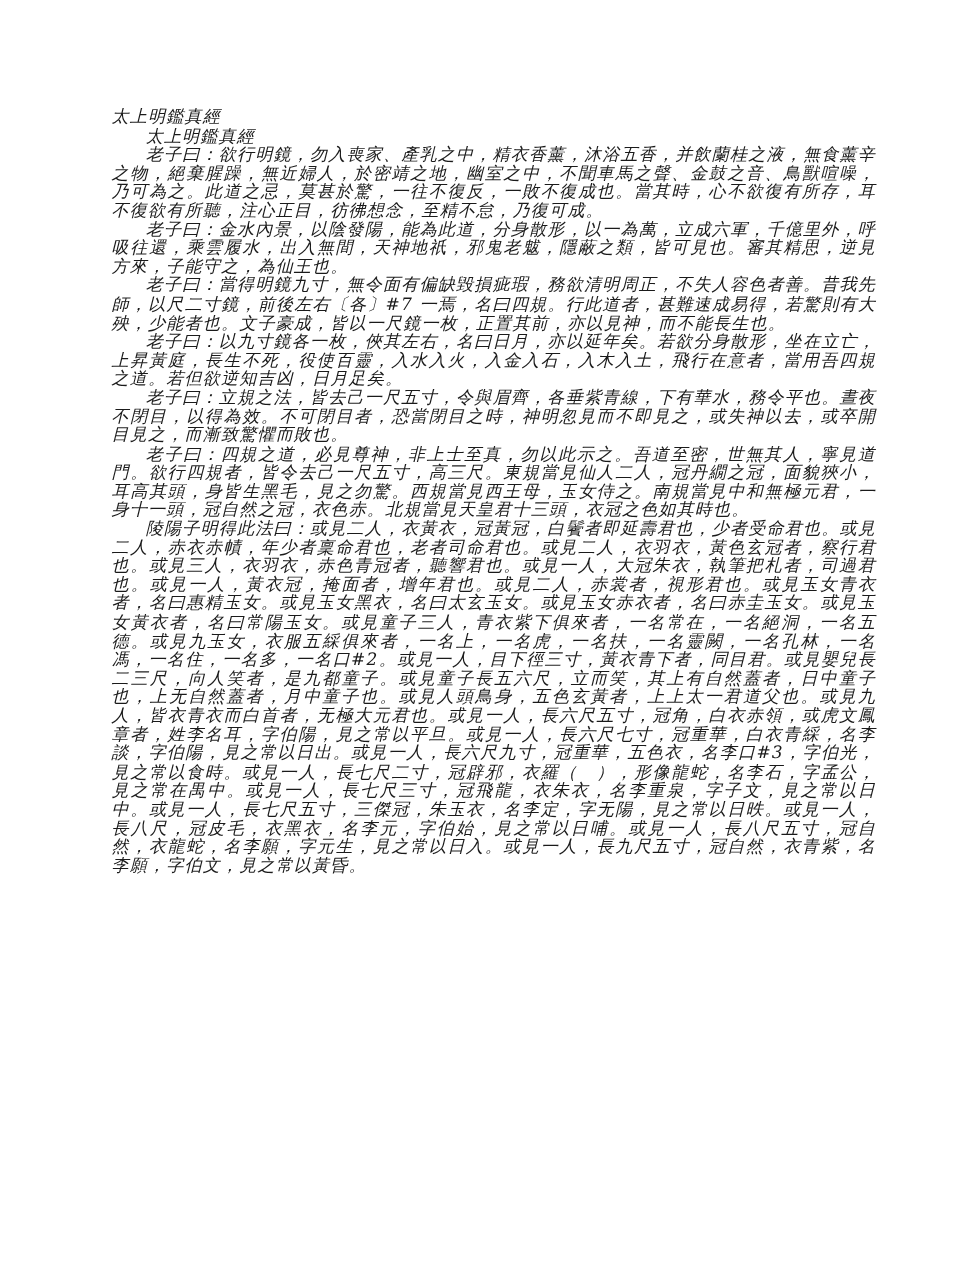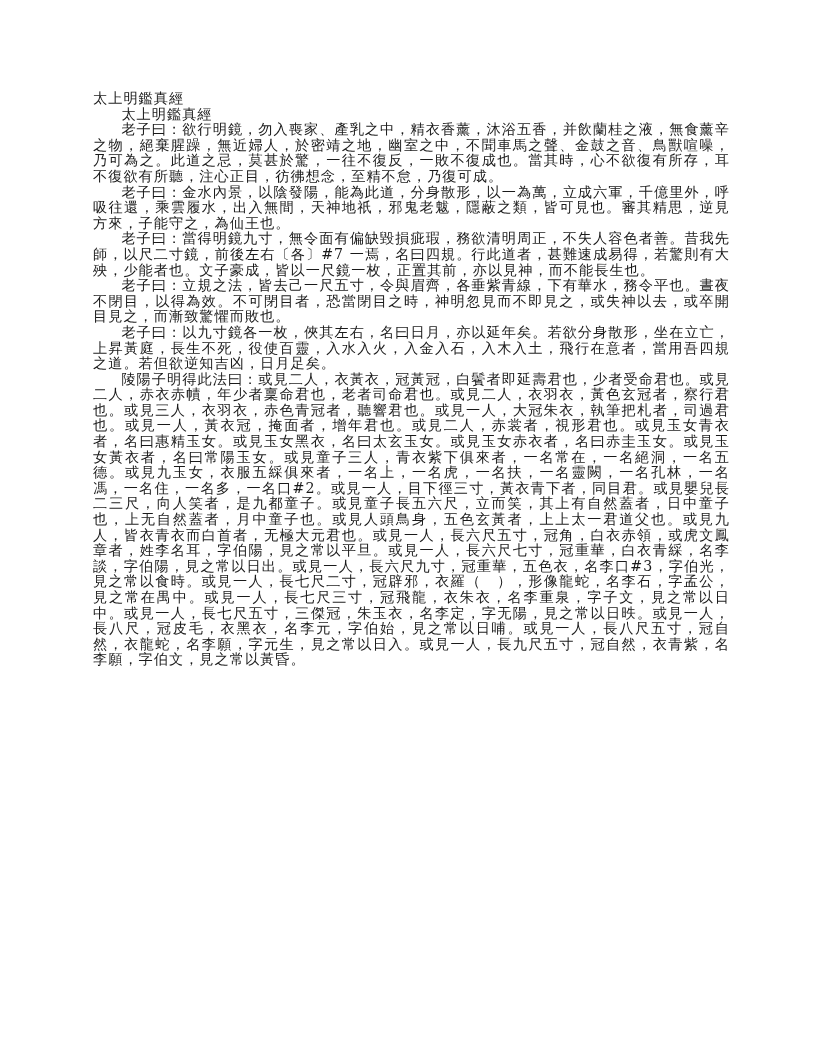--- a/index.html
+++ b/index.html
@@ -10,20 +10,21 @@
     .page {
       position: relative;
       width: 816px;
       height: 1056px;
       background: #ffffff;
       box-sizing: border-box;
       padding: 91px 39px 0 93px;
       overflow: hidden;
       font-family: "DejaVu Serif", "Liberation Serif", serif;
       color: #1a1a1a;
+      font-style: italic;
     }
     .doc {
       width: 637px;
       font-size: 14.2px;
       line-height: 15.6px;
       letter-spacing: 1px;
       text-align: justify;
       text-justify: inter-character;
     }
     .doc p {
@@ -39,17 +40,18 @@
 </head>
 <body>
 
 <div class="page">
   <div class="doc">
     <p class="noindent">太上明鑑真經</p>
     <p>太上明鑑真經</p>
     <p>老子曰：欲行明鏡，勿入喪家、產乳之中，精衣香薰，沐浴五香，并飲蘭桂之液，無食薰辛之物，絕棄腥躁，無近婦人，於密靖之地，幽室之中，不聞車馬之聲、金鼓之音、鳥獸喧噪，乃可為之。此道之忌，莫甚於驚，一往不復反，一敗不復成也。當其時，心不欲復有所存，耳不復欲有所聽，注心正目，彷彿想念，至精不怠，乃復可成。</p>
     <p>老子曰：金水內景，以陰發陽，能為此道，分身散形，以一為萬，立成六軍，千億里外，呼吸往還，乘雲履水，出入無間，天神地祇，邪鬼老魃，隱蔽之類，皆可見也。審其精思，逆見方來，子能守之，為仙王也。</p>
     <p>老子曰：當得明鏡九寸，無令面有偏缺毀損疵瑕，務欲清明周正，不失人容色者善。昔我先師，以尺二寸鏡，前後左右〔各〕#7 一焉，名曰四規。行此道者，甚難速成易得，若驚則有大殃，少能者也。文子豪成，皆以一尺鏡一枚，正置其前，亦以見神，而不能長生也。</p>
+    <p>老子曰：以九寸鏡各一枚，俠其左右，名曰日月，亦以延年矣。若欲分身散形，坐在立亡，上昇黃庭，長生不死，役使百靈，入水入火，入金入石，入木入土，飛行在意者，當用吾四規之道。若但欲逆知吉凶，日月足矣。</p>
     <p>老子曰：立規之法，皆去己一尺五寸，令與眉齊，各垂紫青線，下有華水，務令平也。晝夜不閉目，以得為效。不可閉目者，恐當閉目之時，神明忽見而不即見之，或失神以去，或卒開目見之，而漸致驚懼而敗也。</p>
-    <p>老子曰：以九寸鏡各一枚，俠其左右，名曰日月，亦以延年矣。若欲分身散形，坐在立亡，上昇黃庭，長生不死，役使百靈，入水入火，入金入石，入木入土，飛行在意者，當用吾四規之道。若但欲逆知吉凶，日月足矣。</p>
+    <p>老子曰：四規之道，必見尊神，非上士至真，勿以此示之。吾道至密，世無其人，寧見道門。欲行四規者，皆令去己一尺五寸，高三尺。東規當見仙人二人，冠丹繝之冠，面貌狹小，耳高其頭，身皆生黑毛，見之勿驚。西規當見西王母，玉女侍之。南規當見中和無極元君，一身十一頭，冠自然之冠，衣色赤。北規當見天皇君十三頭，衣冠之色如其時也。</p>
     <p>陵陽子明得此法曰：或見二人，衣黃衣，冠黃冠，白鬢者即延壽君也，少者受命君也。或見二人，赤衣赤幘，年少者稟命君也，老者司命君也。或見二人，衣羽衣，黃色玄冠者，察行君也。或見三人，衣羽衣，赤色青冠者，聽響君也。或見一人，大冠朱衣，執筆把札者，司過君也。或見一人，黃衣冠，掩面者，增年君也。或見二人，赤裳者，視形君也。或見玉女青衣者，名曰惠精玉女。或見玉女黑衣，名曰太玄玉女。或見玉女赤衣者，名曰赤圭玉女。或見玉女黃衣者，名曰常陽玉女。或見童子三人，青衣紫下俱來者，一名常在，一名絕洞，一名五德。或見九玉女，衣服五綵俱來者，一名上，一名虎，一名扶，一名靈闕，一名孔林，一名馮，一名住，一名多，一名口#2。或見一人，目下徑三寸，黃衣青下者，同目君。或見嬰兒長二三尺，向人笑者，是九都童子。或見童子長五六尺，立而笑，其上有自然蓋者，日中童子也，上无自然蓋者，月中童子也。或見人頭鳥身，五色玄黃者，上上太一君道父也。或見九人，皆衣青衣而白首者，无極大元君也。或見一人，長六尺五寸，冠角，白衣赤領，或虎文鳳章者，姓李名耳，字伯陽，見之常以平旦。或見一人，長六尺七寸，冠重華，白衣青綵，名李談，字伯陽，見之常以日出。或見一人，長六尺九寸，冠重華，五色衣，名李口#3，字伯光，見之常以食時。或見一人，長七尺二寸，冠辟邪，衣羅（　），形像龍蛇，名李石，字孟公，見之常在禺中。或見一人，長七尺三寸，冠飛龍，衣朱衣，名李重泉，字子文，見之常以日中。或見一人，長七尺五寸，三傑冠，朱玉衣，名李定，字无陽，見之常以日昳。或見一人，長八尺，冠皮毛，衣黑衣，名李元，字伯始，見之常以日哺。或見一人，長八尺五寸，冠自然，衣龍蛇，名李願，字元生，見之常以日入。或見一人，長九尺五寸，冠自然，衣青紫，名李願，字伯文，見之常以黃昏。</p>
   </div>
 </div>
 
 </body></html>

